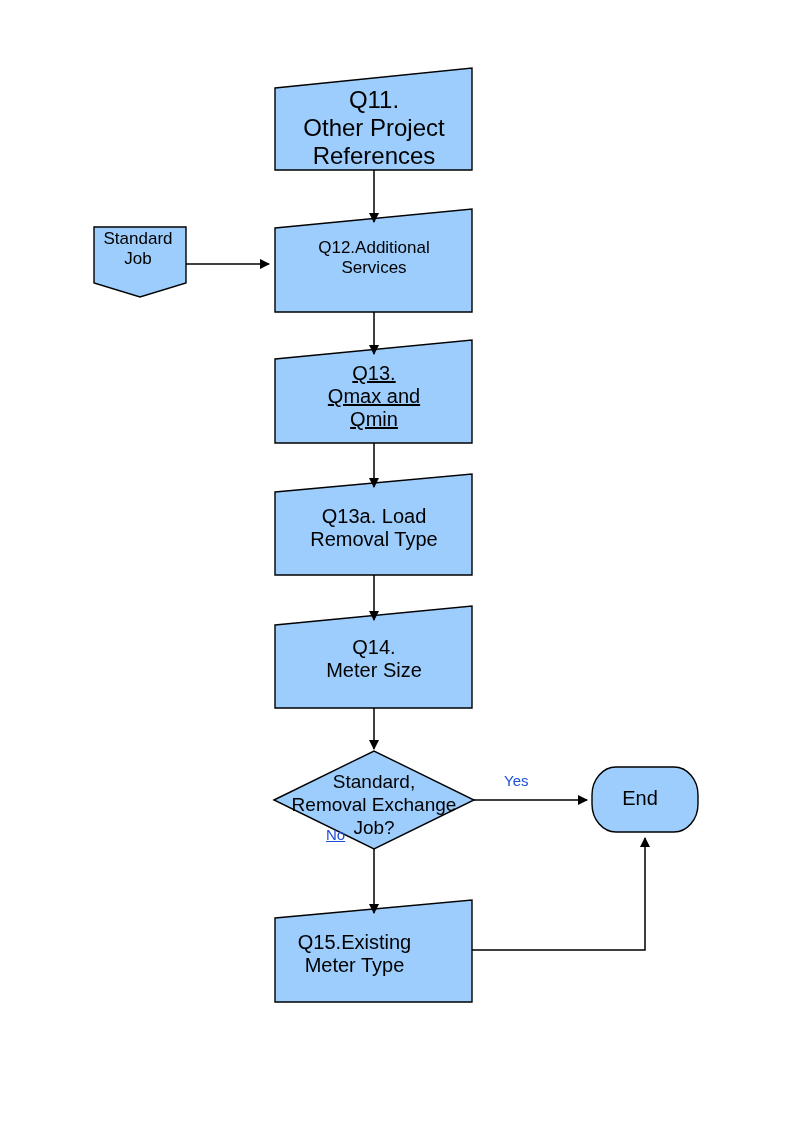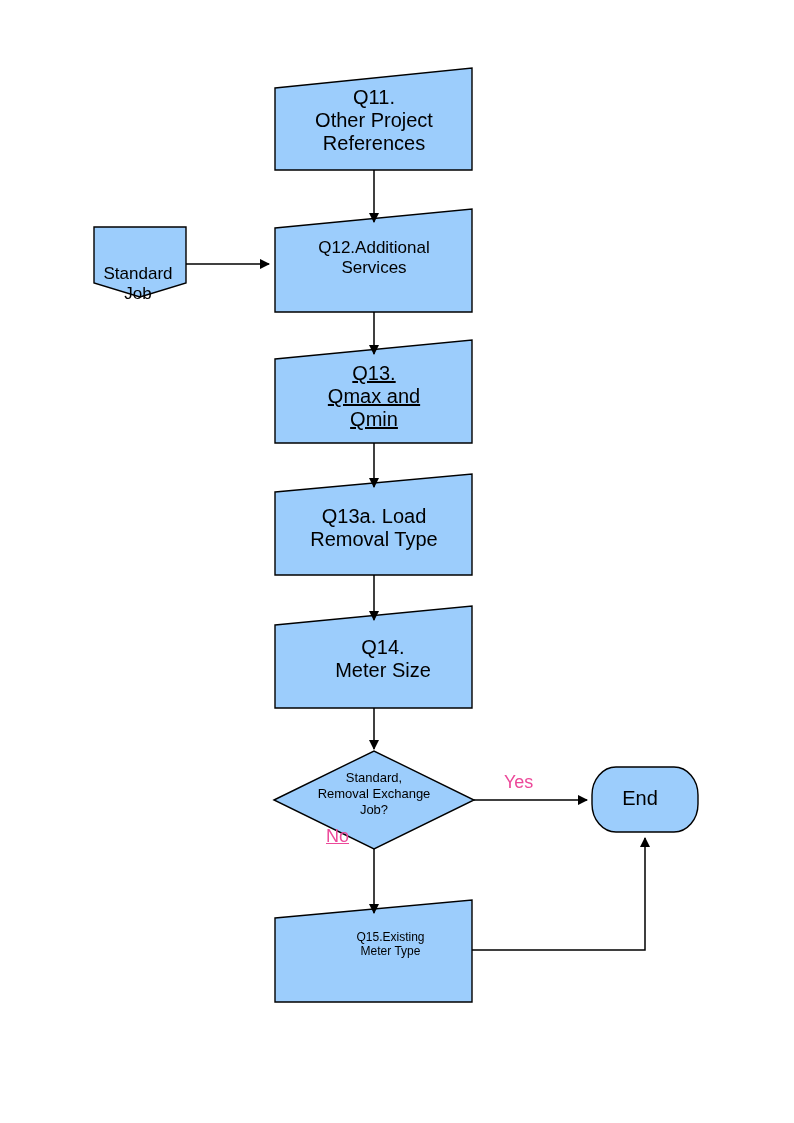--- a/index.html
+++ b/index.html
@@ -25,33 +25,33 @@
     position: absolute;
     text-align: center;
     color: #000000;
     line-height: 1.16;
     white-space: pre;
     pointer-events: none;
     font-family: "Liberation Sans", sans-serif;
   }
   .edge-label {
     position: absolute;
-    color: #ec4899;
-    font-size: 18px;
+    color: #1d4ed8;
+    font-size: 15px;
     font-family: "Liberation Sans", sans-serif;
     white-space: pre;
   }
-  .t-q11   { left: 275px; top: 86px;  width: 198px; font-size: 20px; }
+  .t-q11   { left: 275px; top: 86px;  width: 198px; font-size: 24px; }
   .t-q12   { left: 275px; top: 238px; width: 198px; font-size: 17px; }
   .t-q13   { left: 275px; top: 362px; width: 198px; font-size: 20px; text-decoration: underline; }
   .t-q13a  { left: 275px; top: 505px; width: 198px; font-size: 20px; }
-  .t-q14   { left: 275px; top: 636px; width: 198px; font-size: 20px; margin-left: 9px; }
-  .t-q15   { left: 275px; top: 931px; width: 159px; font-size: 12px; margin-left: 36px; }
-  .t-std   { left: 94px;  top: 229px; width: 88px;  font-size: 17px; margin-top: 35px; }
-  .t-dec   { left: 279px; top: 770px; width: 190px; font-size: 13px; line-height: 1.22; }
+  .t-q14   { left: 275px; top: 636px; width: 198px; font-size: 20px; }
+  .t-q15   { left: 275px; top: 931px; width: 159px; font-size: 20px; }
+  .t-std   { left: 94px;  top: 229px; width: 88px;  font-size: 17px; }
+  .t-dec   { left: 279px; top: 770px; width: 190px; font-size: 19px; line-height: 1.22; }
   .t-end   { left: 592px; top: 787px; width: 96px; font-size: 20px; }
   .l-yes   { left: 504px; top: 772px; }
   .l-no    { left: 326px; top: 826px; text-decoration: underline; }
 </style>
 </head>
 <body>
 
 <svg id="flow-canvas" viewBox="0 0 794 1123" width="794" height="1123" xmlns="http://www.w3.org/2000/svg">
   <defs>
     <marker id="arrow" viewBox="0 0 10 10" refX="9" refY="5" markerWidth="7" markerHeight="7" orient="auto-start-reverse">

